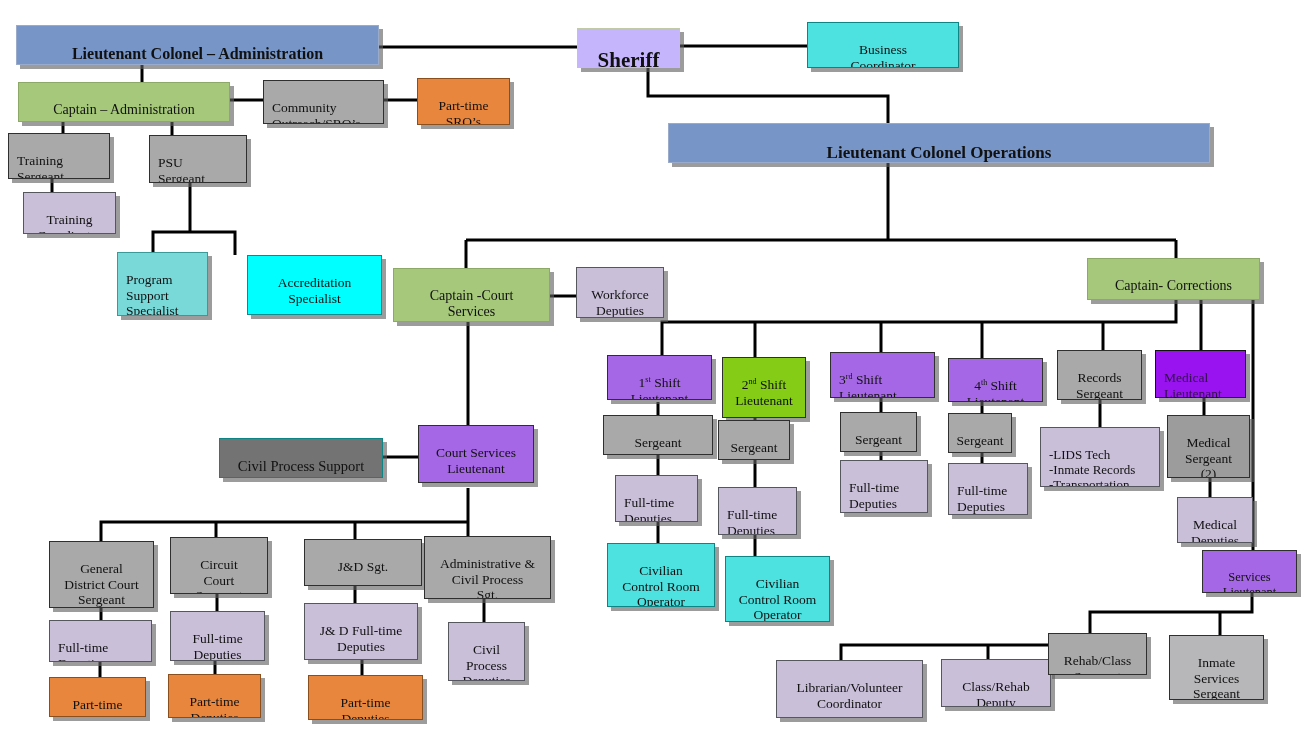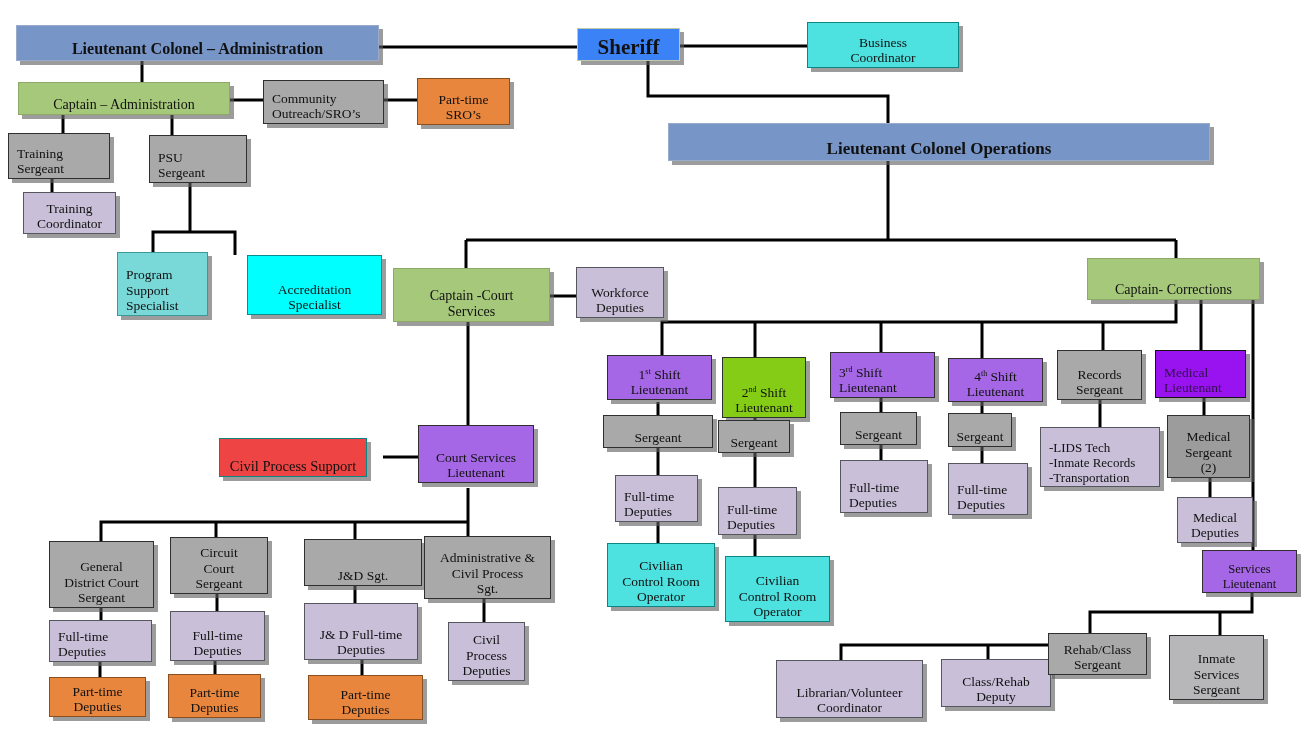--- a/index.html
+++ b/index.html
@@ -19,29 +19,29 @@
     position: absolute;
     left: 0;
     top: 0;
     z-index: 1;
   }
   .box {
     position: absolute;
     z-index: 2;
     box-sizing: border-box;
     display: flex;
-    align-items: flex-end;
+    align-items: flex-start;
     justify-content: center;
     text-align: center;
     white-space: pre-line;
     line-height: 1.16;
     color: #111111;
     border: 1.5px solid #333;
     box-shadow: 4px 4px 0 rgba(95,95,95,0.62);
-    padding: 1px 3px;
+    padding: 19px 3px;
     overflow: hidden;
   }
   .box.left {
     justify-content: flex-start;
     text-align: left;
     padding-left: 8px;
   }
   .box.bold {
     font-weight: bold;
   }
@@ -103,21 +103,21 @@
       <polyline points="982,447 982,463" fill="none" stroke="#000000" stroke-width="3"></polyline>
       <polyline points="1100,400 1100,427" fill="none" stroke="#000000" stroke-width="3"></polyline>
       <polyline points="1204,398 1204,415" fill="none" stroke="#000000" stroke-width="3"></polyline>
       <polyline points="1210,478 1210,497" fill="none" stroke="#000000" stroke-width="3"></polyline>
       <polyline points="1090,633 1090,612 1252,612 1252,593" fill="none" stroke="#000000" stroke-width="3"></polyline>
       <polyline points="1220,612 1220,635" fill="none" stroke="#000000" stroke-width="3"></polyline>
       <polyline points="841,660 841,645 1048,645" fill="none" stroke="#000000" stroke-width="3"></polyline>
       <polyline points="988,645 988,659" fill="none" stroke="#000000" stroke-width="3"></polyline>
     </svg>
 <div class="box bold" style="left: 16px; top: 25px; width: 363px; height: 36px; background: rgb(119, 149, 199); border-color: rgb(154, 170, 203); font-size: 16px;"><span class="label">Lieutenant Colonel – Administration</span></div>
-    <div class="box bold" style="left: 577px; top: 28px; width: 103px; height: 33px; background: #3b82f6; border-color: rgb(192, 202, 167); font-size: 21px;"><span class="label">Sheriff</span></div>
+    <div class="box bold" style="left: 577px; top: 28px; width: 103px; height: 33px; background: #c4b5fd; border-color: rgb(192, 202, 167); font-size: 21px;"><span class="label">Sheriff</span></div>
     <div class="box" style="left: 807px; top: 22px; width: 152px; height: 46px; background: rgb(77, 225, 224); border-color: rgb(14, 133, 133); font-size: 13.5px;"><span class="label">Business
 Coordinator</span></div>
     <div class="box" style="left: 18px; top: 82px; width: 212px; height: 33px; background: rgb(166, 200, 122); border-color: rgb(140, 169, 104); font-size: 14px;"><span class="label">Captain – Administration</span></div>
     <div class="box left" style="left: 263px; top: 80px; width: 121px; height: 44px; background: rgb(169, 169, 169); border-color: rgb(47, 47, 47); font-size: 13.5px;"><span class="label">Community
 Outreach/SRO’s</span></div>
     <div class="box" style="left: 417px; top: 78px; width: 93px; height: 47px; background: rgb(232, 134, 62); border-color: rgb(138, 79, 29); font-size: 13.5px;"><span class="label">Part-time
 SRO’s</span></div>
     <div class="box bold" style="left: 668px; top: 123px; width: 542px; height: 38px; background: rgb(119, 149, 199); border-color: rgb(154, 170, 203); font-size: 17px;"><span class="label">Lieutenant Colonel Operations</span></div>
     <div class="box left" style="left: 8px; top: 133px; width: 102px; height: 46px; background: rgb(169, 169, 169); border-color: rgb(47, 47, 47); font-size: 13.5px;"><span class="label">Training
 Sergeant</span></div>
@@ -168,21 +168,21 @@
     <div class="box left" style="left: 1040px; top: 427px; width: 120px; height: 60px; background: rgb(201, 191, 217); border-color: rgb(86, 86, 94); font-size: 13px;"><span class="label">-LIDS Tech
 -Inmate Records
  -Transportation</span></div>
     <div class="box" style="left: 1167px; top: 415px; width: 83px; height: 63px; background: rgb(156, 156, 156); border-color: rgb(47, 47, 47); font-size: 13.5px;"><span class="label">Medical
 Sergeant
 (2)</span></div>
     <div class="box" style="left: 1177px; top: 497px; width: 76px; height: 46px; background: rgb(201, 191, 217); border-color: rgb(86, 86, 94); font-size: 13.5px;"><span class="label">Medical
 Deputies</span></div>
     <div class="box" style="left: 1202px; top: 550px; width: 95px; height: 43px; background: rgb(166, 103, 230); border-color: rgb(47, 47, 47); font-size: 12.5px;"><span class="label">Services
 Lieutenant</span></div>
-    <div class="box" style="left: 219px; top: 438px; width: 148px; height: 39px; background: #ef4444; border-color: rgb(14, 133, 133); font-size: 14.5px;"><span class="label">Civil Process Support</span></div>
+    <div class="box" style="left: 219px; top: 438px; width: 164px; height: 39px; background: #737373; border-color: rgb(14, 133, 133); font-size: 14.5px;"><span class="label">Civil Process Support</span></div>
     <div class="box" style="left: 418px; top: 425px; width: 116px; height: 58px; background: rgb(166, 103, 230); border-color: rgb(47, 47, 47); font-size: 13.5px;"><span class="label">Court Services
 Lieutenant</span></div>
     <div class="box" style="left: 49px; top: 541px; width: 105px; height: 67px; background: rgb(169, 169, 169); border-color: rgb(47, 47, 47); font-size: 13.5px;"><span class="label">General
 District Court
 Sergeant</span></div>
     <div class="box" style="left: 170px; top: 537px; width: 98px; height: 57px; background: rgb(169, 169, 169); border-color: rgb(47, 47, 47); font-size: 13.5px;"><span class="label">Circuit
 Court
 Sergeant</span></div>
     <div class="box" style="left: 304px; top: 539px; width: 118px; height: 47px; background: rgb(169, 169, 169); border-color: rgb(47, 47, 47); font-size: 13.5px;"><span class="label">J&amp;D Sgt.</span></div>
     <div class="box" style="left: 424px; top: 536px; width: 127px; height: 63px; background: rgb(169, 169, 169); border-color: rgb(47, 47, 47); font-size: 13.5px;"><span class="label">Administrative &amp;

